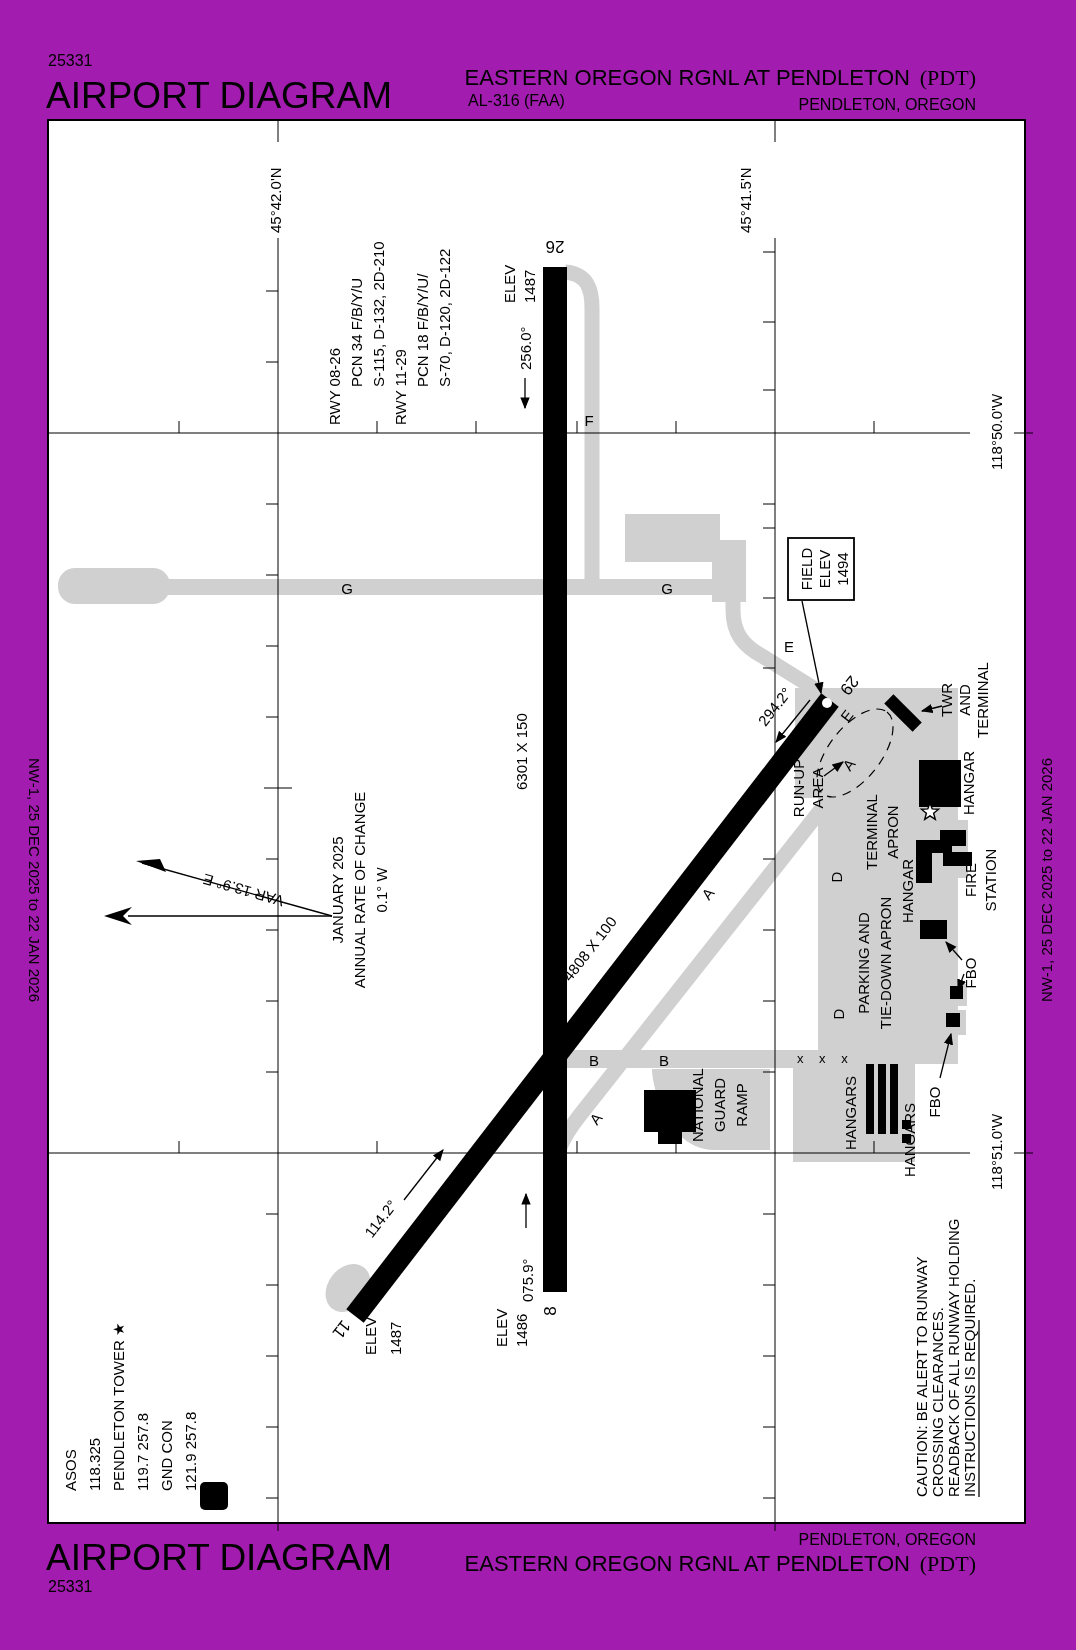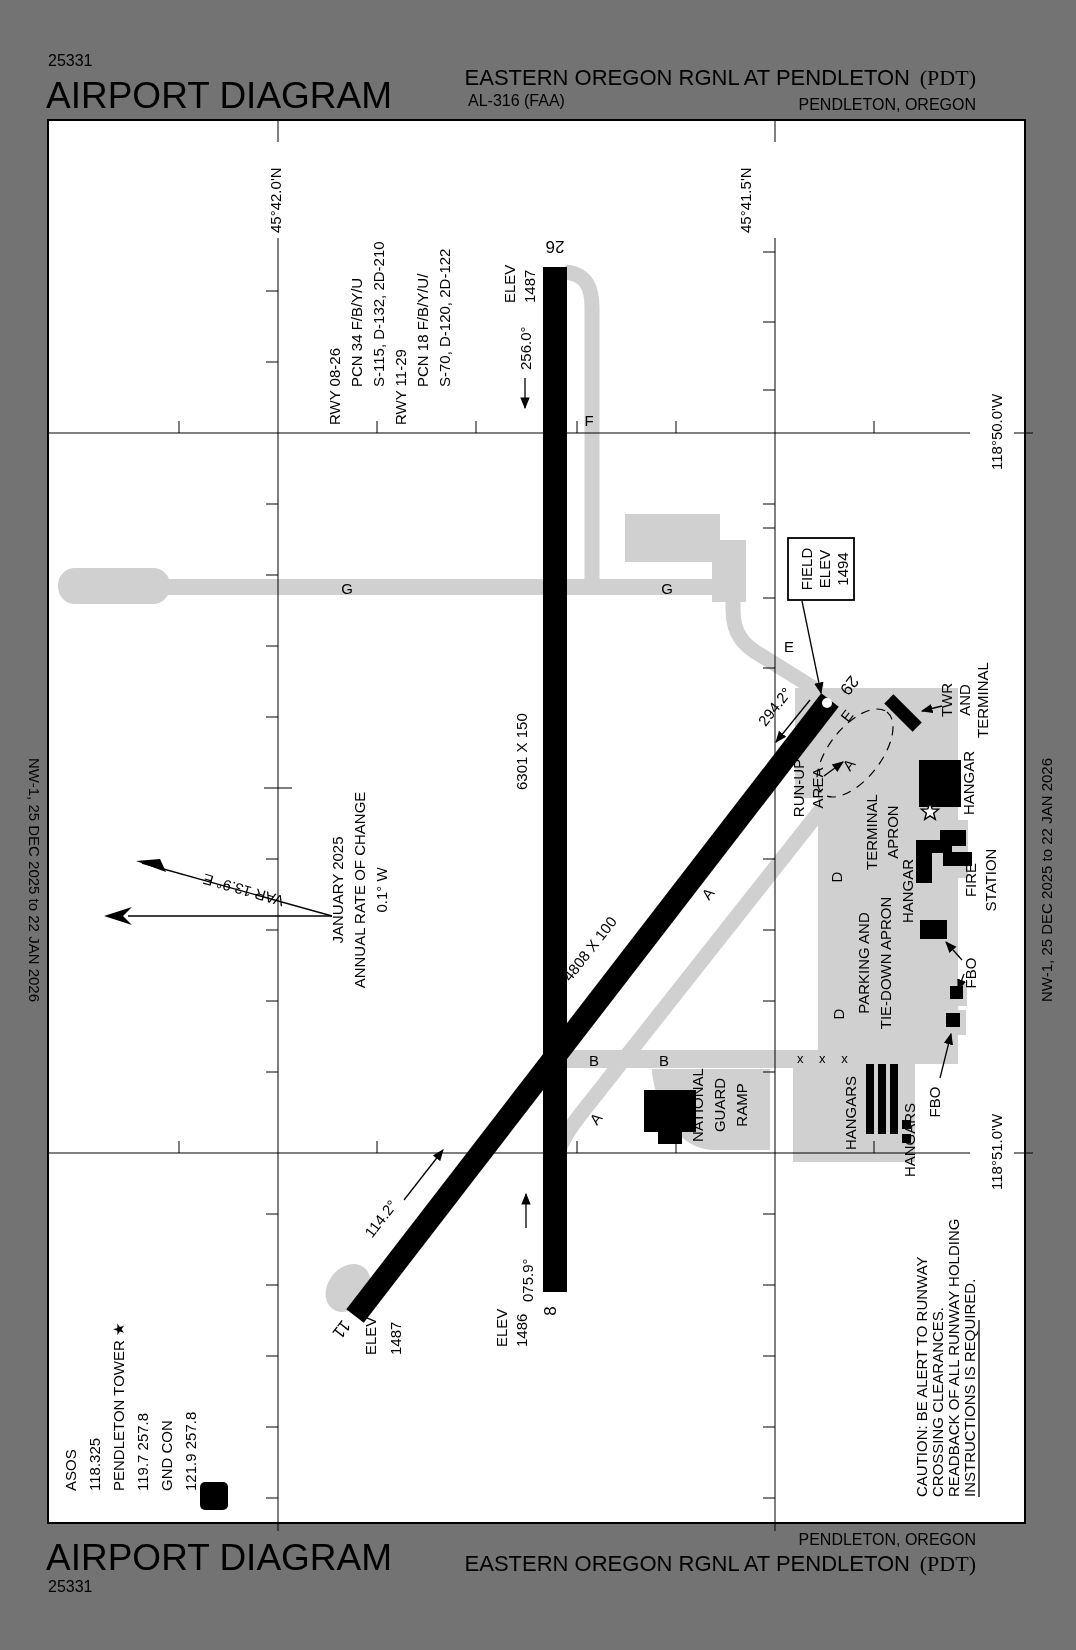--- a/index.html
+++ b/index.html
@@ -1,16 +1,16 @@
 <!DOCTYPE html>
 <html><head>
 <meta charset="utf-8">
 <style>
   html,body{margin:0;padding:0;background:#ffffff;}
-  #page{position:relative;width:1076px;height:1650px;background:#737373;overflow:hidden;}
+  #page{position:relative;width:1076px;height:1650px;background:#a21caf;overflow:hidden;}
   svg{display:block;}
   text{font-family:"Liberation Sans","DejaVu Sans",sans-serif;fill:#000;}
   .t13{font-size:13px;}
   .t15{font-size:15px;}
   .t16{font-size:16px;}
   .t17{font-size:17px;}
   .t21{font-size:22px;}
   .t37{font-size:37px;}
   .serif{font-family:"Liberation Serif","DejaVu Serif",serif;}
   .grat{stroke:#000;stroke-width:1;}

